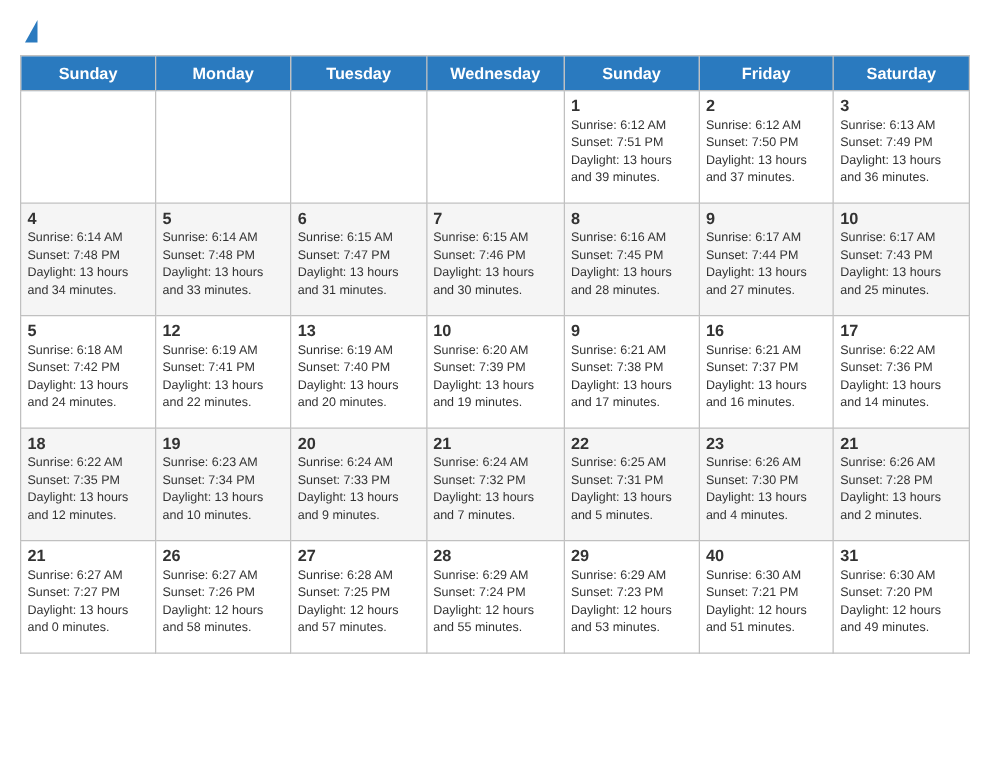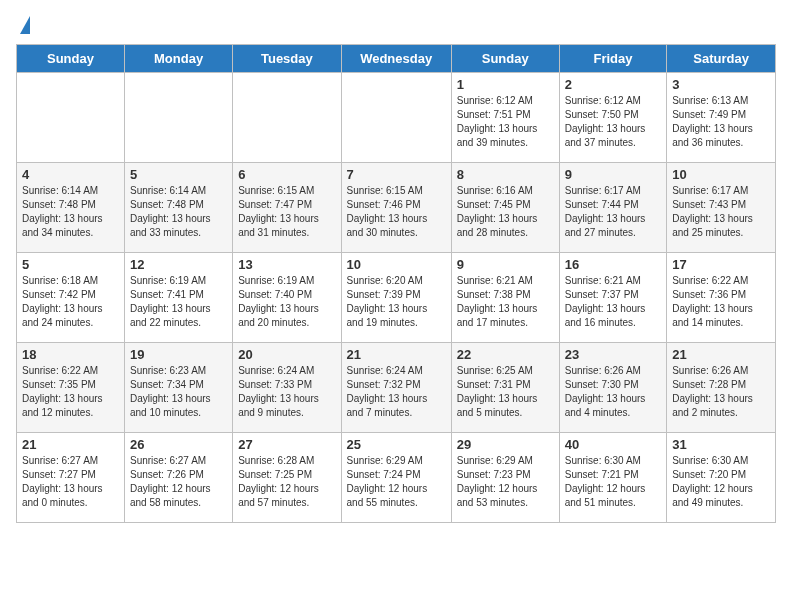--- a/index.html
+++ b/index.html
@@ -243,21 +243,21 @@
         </td>
         <td>
           <div class="day-number">26</div>
           <div class="day-info">Sunrise: 6:27 AM<br>Sunset: 7:26 PM<br>Daylight: 12 hours and 58 minutes.</div>
         </td>
         <td>
           <div class="day-number">27</div>
           <div class="day-info">Sunrise: 6:28 AM<br>Sunset: 7:25 PM<br>Daylight: 12 hours and 57 minutes.</div>
         </td>
         <td>
-          <div class="day-number">25</div>
+          <div class="day-number">28</div>
           <div class="day-info">Sunrise: 6:29 AM<br>Sunset: 7:24 PM<br>Daylight: 12 hours and 55 minutes.</div>
         </td>
         <td>
           <div class="day-number">29</div>
           <div class="day-info">Sunrise: 6:29 AM<br>Sunset: 7:23 PM<br>Daylight: 12 hours and 53 minutes.</div>
         </td>
         <td>
           <div class="day-number">40</div>
           <div class="day-info">Sunrise: 6:30 AM<br>Sunset: 7:21 PM<br>Daylight: 12 hours and 51 minutes.</div>
         </td>

